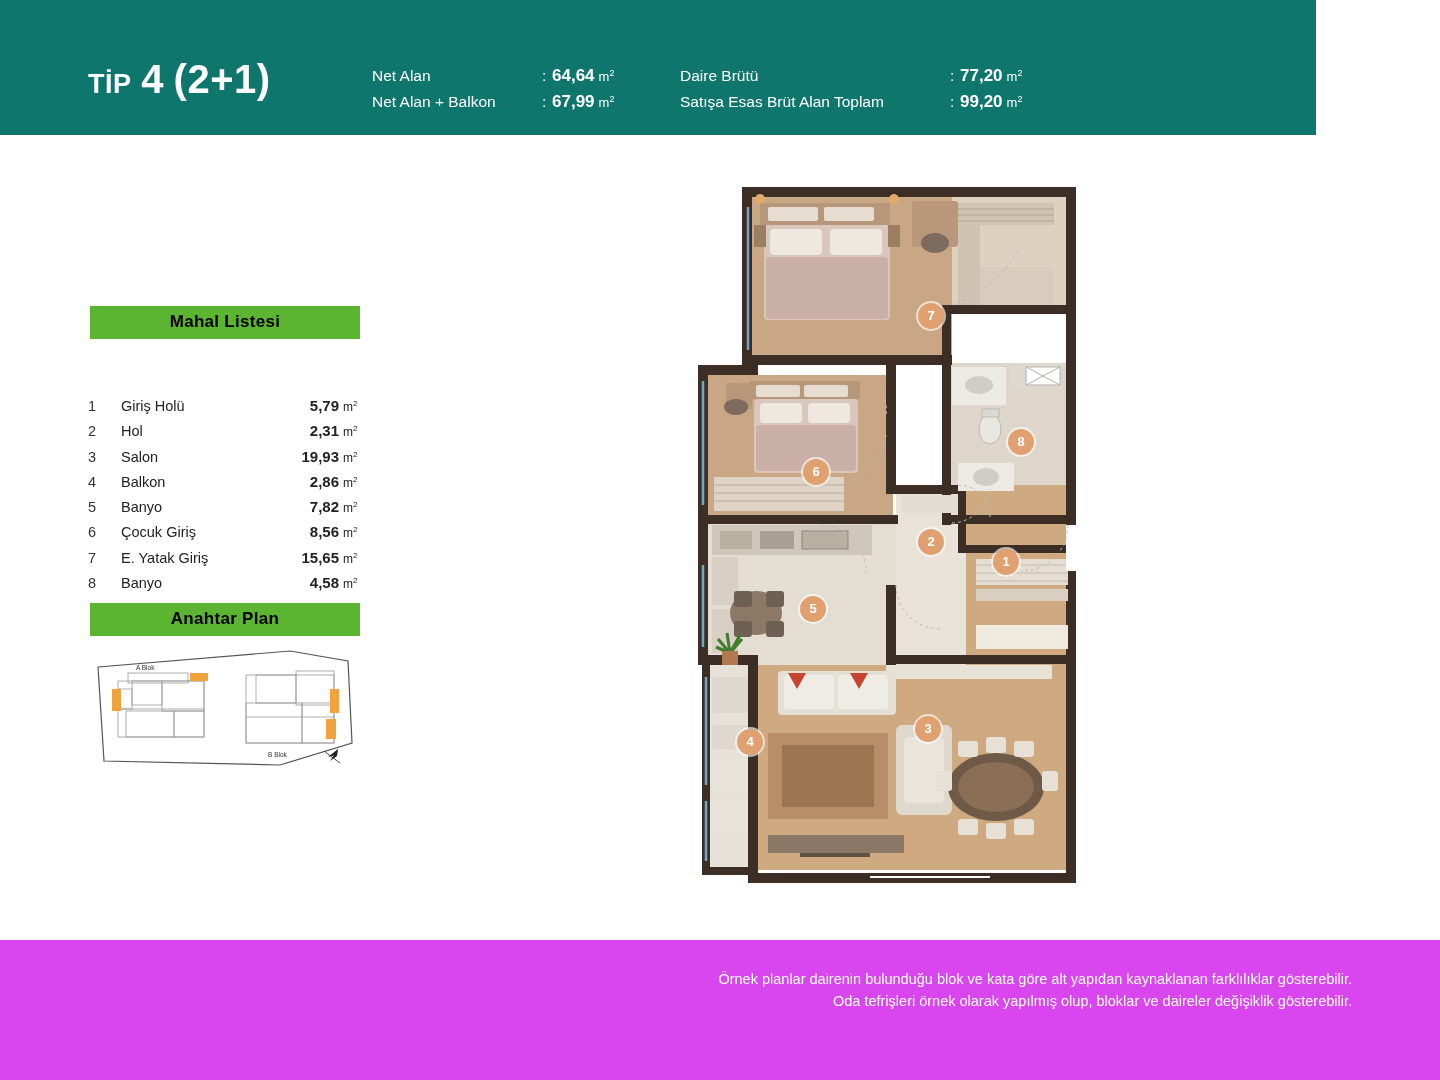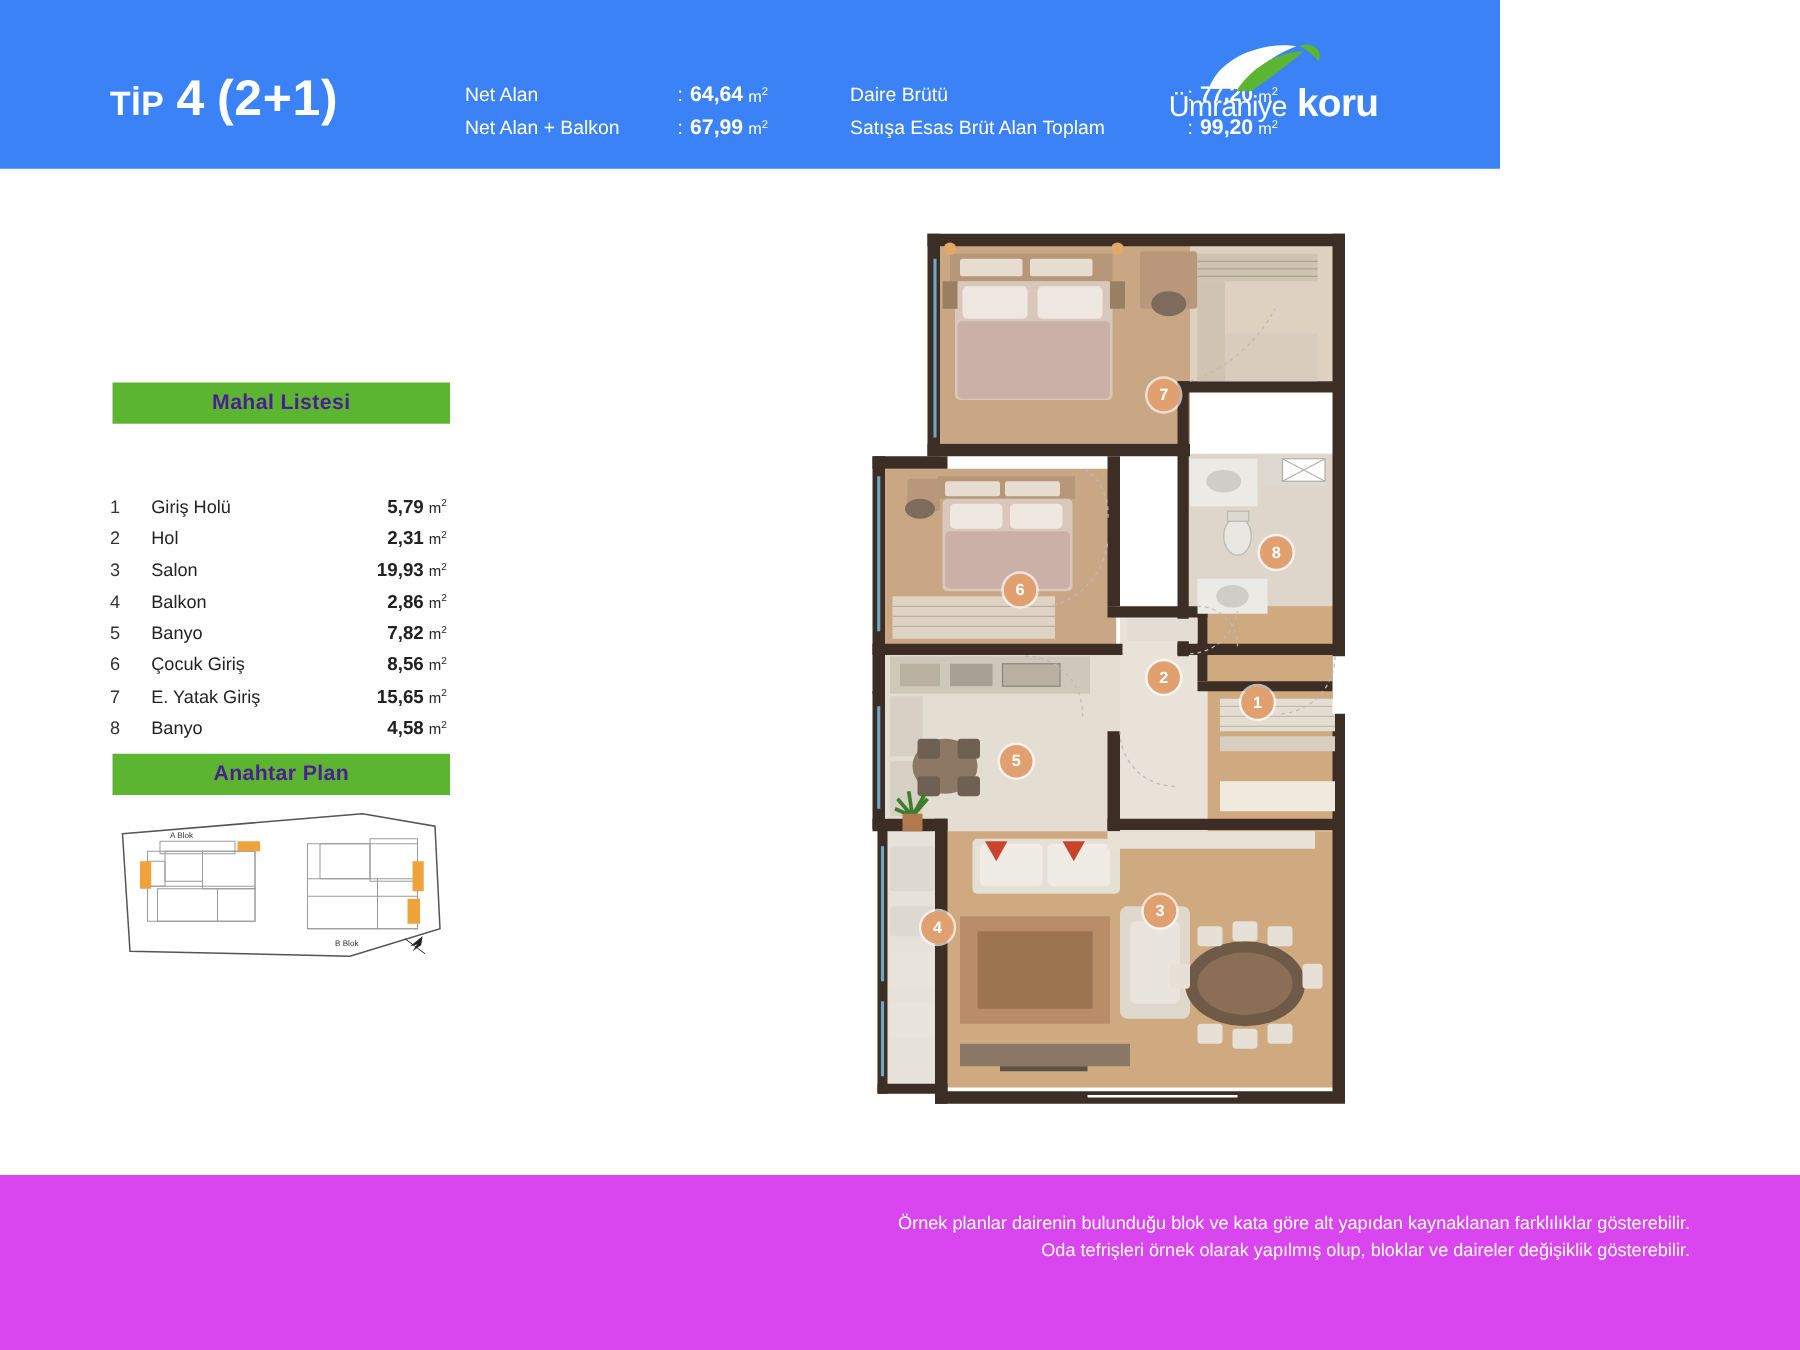--- a/index.html
+++ b/index.html
@@ -7,22 +7,22 @@
   body {
     width: 1440px; height: 1080px;
     background: #ffffff;
     font-family: "Liberation Sans", sans-serif;
     overflow: hidden;
     position: relative;
   }
 
   
   .header {
-    position: absolute; left:0; top:0; width:1200px; height:135px;
-    background: #3b82f6;
+    position: absolute; left:0; top:0; width:1316px; height:135px;
+    background: #0f766e;
     color: #ffffff;
   }
   .header-title {
     position:absolute; left:88px; top:57px;
     font-size: 33px; font-weight: bold; letter-spacing: 0.5px;
     white-space: nowrap;
   }
   .header-title .tip { font-size: 27px; }
   .header-title .big { font-size: 40px; }
 
@@ -42,21 +42,21 @@
   .logo-text {
     position:absolute; left:0; bottom:4px; width:100%;
     font-size:31px; font-weight:bold; letter-spacing:-0.5px; white-space:nowrap;
     text-align:left;
   }
   .logo-text .thin { font-weight: normal; font-size: 23px; }
   .logo-leaf { position:absolute; left:28px; top:-2px; }
 
   
   .panel-head {
-    position:absolute; background:#5cb531; color:#4c1d95;
+    position:absolute; background:#5cb531; color:#000000;
     font-size:17px; font-weight:bold; text-align:center;
     line-height:32px; letter-spacing:0.3px;
   }
   #mahal-head { left:90px; top:306px; width:270px; height:33px; }
   #anahtar-head { left:90px; top:603px; width:270px; height:33px; }
 
   .room-list { position:absolute; left:88px; top:350px; width:275px; font-size:14.5px; color:#222; }
   .room-row { display:flex; align-items:baseline; height:25.3px; }
   .room-no { width:33px; text-align:left; color:#333; }
   .room-name { flex:1; }
@@ -121,33 +121,20 @@
       <span class="spec-unit">m<sup>2</sup></span>
     </div>
     <div class="spec-row">
       <span class="spec-label">Satışa Esas Brüt Alan Toplam</span>
       <span class="spec-colon">:</span>
       <span class="spec-value">99,20</span>
       <span class="spec-unit">m<sup>2</sup></span>
     </div>
   </div>
 
-  <div class="logo">
-    <span class="logo-leaf">
-      <svg width="120" height="46" viewBox="0 0 120 46">
-        <path d="M4 40 C 14 12, 52 2, 74 6 C 58 12, 40 24, 30 40 Z" fill="#ffffff"></path>
-        <path d="M26 42 C 38 22, 62 10, 80 10 C 66 22, 52 32, 38 42 Z" fill="#5cb531"></path>
-        <path d="M76 6 C 86 2, 96 8, 92 18 C 86 12, 82 8, 76 6 Z" fill="#5cb531"></path>
-      </svg>
-    </span>
-    <div class="logo-text">
-      <span class="thin">Ümraniye</span>
-      <span>koru</span>
-    </div>
-  </div>
 </div>
 
 <div class="panel-head" id="mahal-head">Mahal Listesi</div>
 
 <div class="room-list">
   <div class="room-row">
     <span class="room-no">1</span>
     <span class="room-name">Giriş Holü</span>
     <span class="room-area">5,79</span>
     <span class="room-unit">m<sup>2</sup></span>

